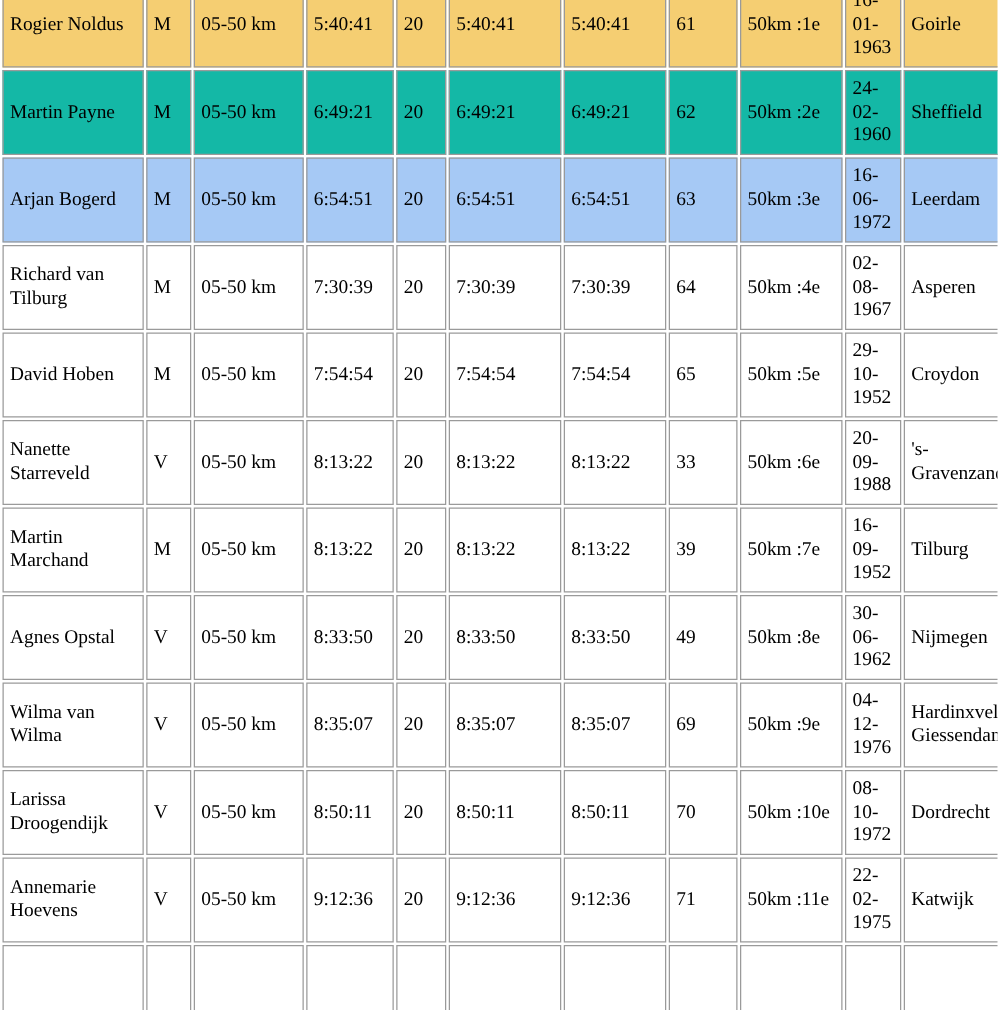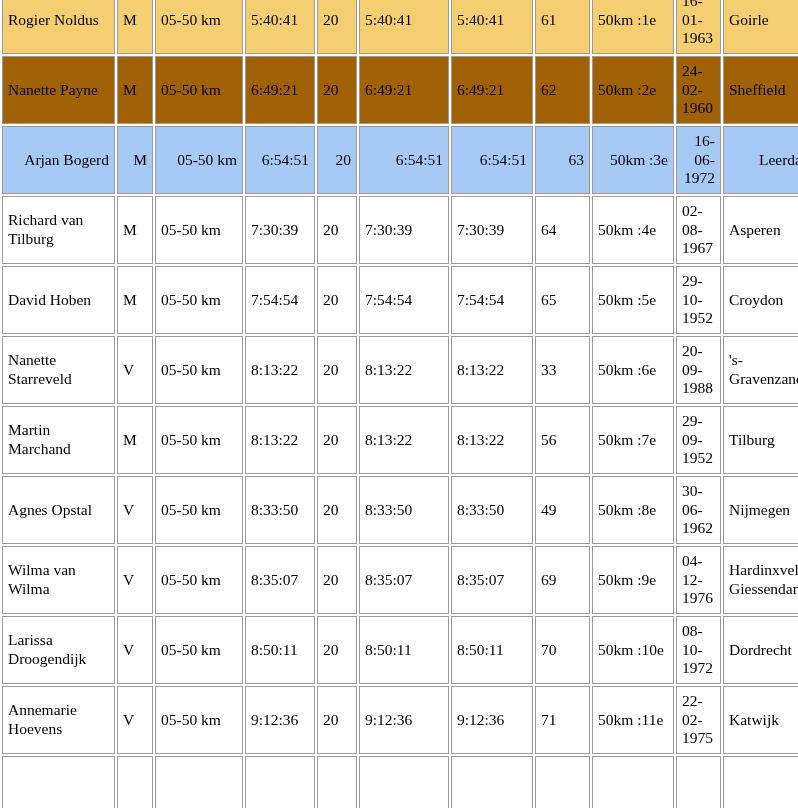--- a/index.html
+++ b/index.html
@@ -23,22 +23,22 @@
   #results-table td{
     border:1px solid #9a9a9a;
     padding:3px 5px;
     vertical-align:middle;
     height:68px;
     box-sizing:border-box;
     overflow:hidden;
     word-wrap:break-word;
   }
   tr.row-orange td{background:#f5ce72;border-color:#c9a45c;}
-  tr.row-green  td{background:#a16207;border-color:#8ed468;}
-  tr.row-blue   td{background:#a6c9f5;border-color:#87a6cc;text-align:right;}
+  tr.row-green  td{background:#14b8a6;border-color:#8ed468;}
+  tr.row-blue   td{background:#a6c9f5;border-color:#87a6cc;}
   tr.row-plain  td{background:#ffffff;border-color:#9a9a9a;}
 
   col.c-name  {width:113px;}
   col.c-sex   {width:36px;}
   col.c-dist  {width:88px;}
   col.c-net   {width:70px;}
   col.c-num   {width:40px;}
   col.c-gun   {width:90px;}
   col.c-chip  {width:82px;}
   col.c-pos   {width:55px;}
@@ -71,21 +71,21 @@
         <td>5:40:41</td>
         <td>20</td>
         <td>5:40:41</td>
         <td>5:40:41</td>
         <td>61</td>
         <td>50km :1e</td>
         <td>16-01-1963</td>
         <td>Goirle</td>
       </tr>
       <tr class="row-green">
-        <td>Nanette Payne</td>
+        <td>Martin Payne</td>
         <td>M</td>
         <td>05-50 km</td>
         <td>6:49:21</td>
         <td>20</td>
         <td>6:49:21</td>
         <td>6:49:21</td>
         <td>62</td>
         <td>50km :2e</td>
         <td>24-02-1960</td>
         <td>Sheffield</td>
@@ -143,23 +143,23 @@
         <td>'s-Gravenzande</td>
       </tr>
       <tr class="row-plain">
         <td>Martin Marchand</td>
         <td>M</td>
         <td>05-50 km</td>
         <td>8:13:22</td>
         <td>20</td>
         <td>8:13:22</td>
         <td>8:13:22</td>
-        <td>56</td>
+        <td>39</td>
         <td>50km :7e</td>
-        <td>29-09-1952</td>
+        <td>16-09-1952</td>
         <td>Tilburg</td>
       </tr>
       <tr class="row-plain">
         <td>Agnes Opstal</td>
         <td>V</td>
         <td>05-50 km</td>
         <td>8:33:50</td>
         <td>20</td>
         <td>8:33:50</td>
         <td>8:33:50</td>

